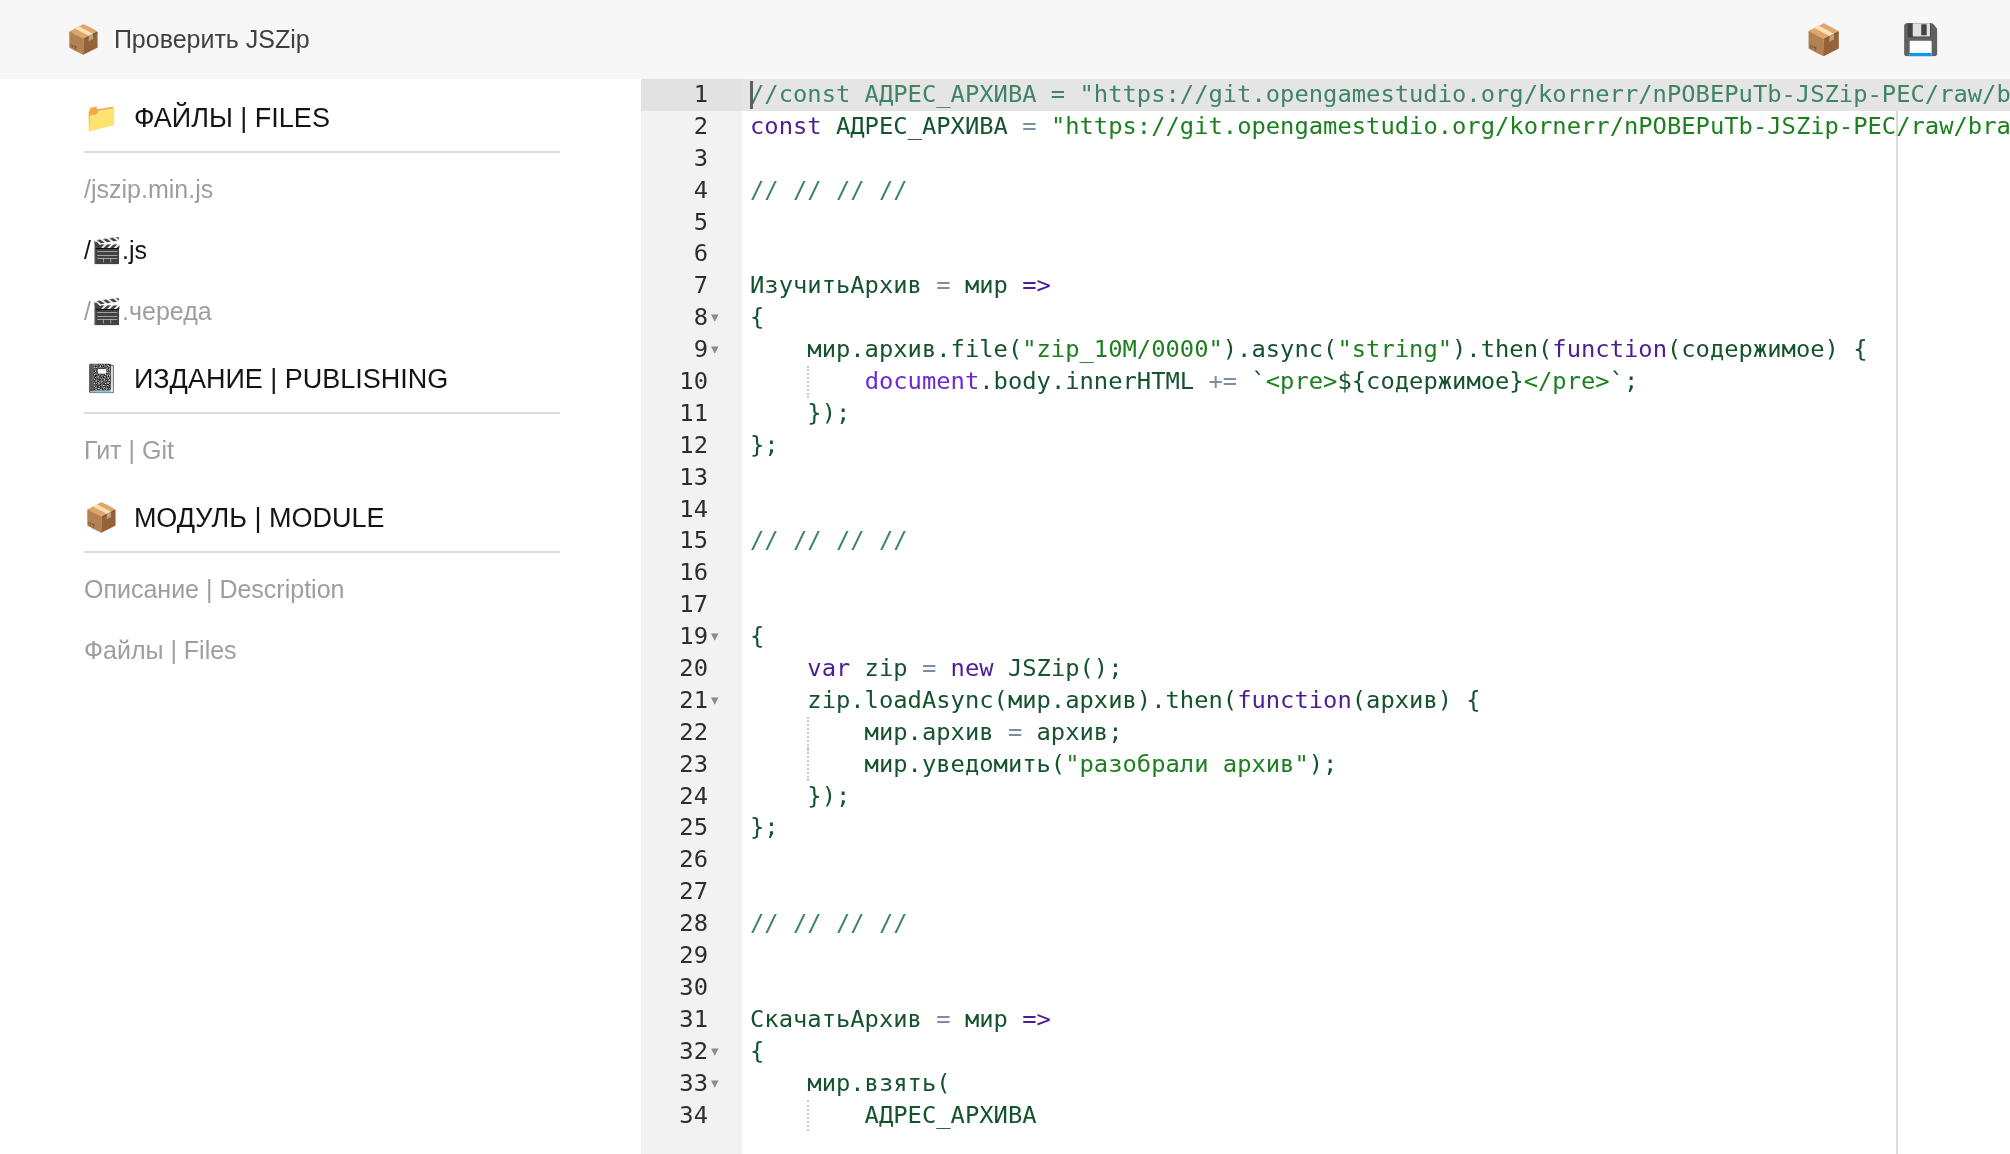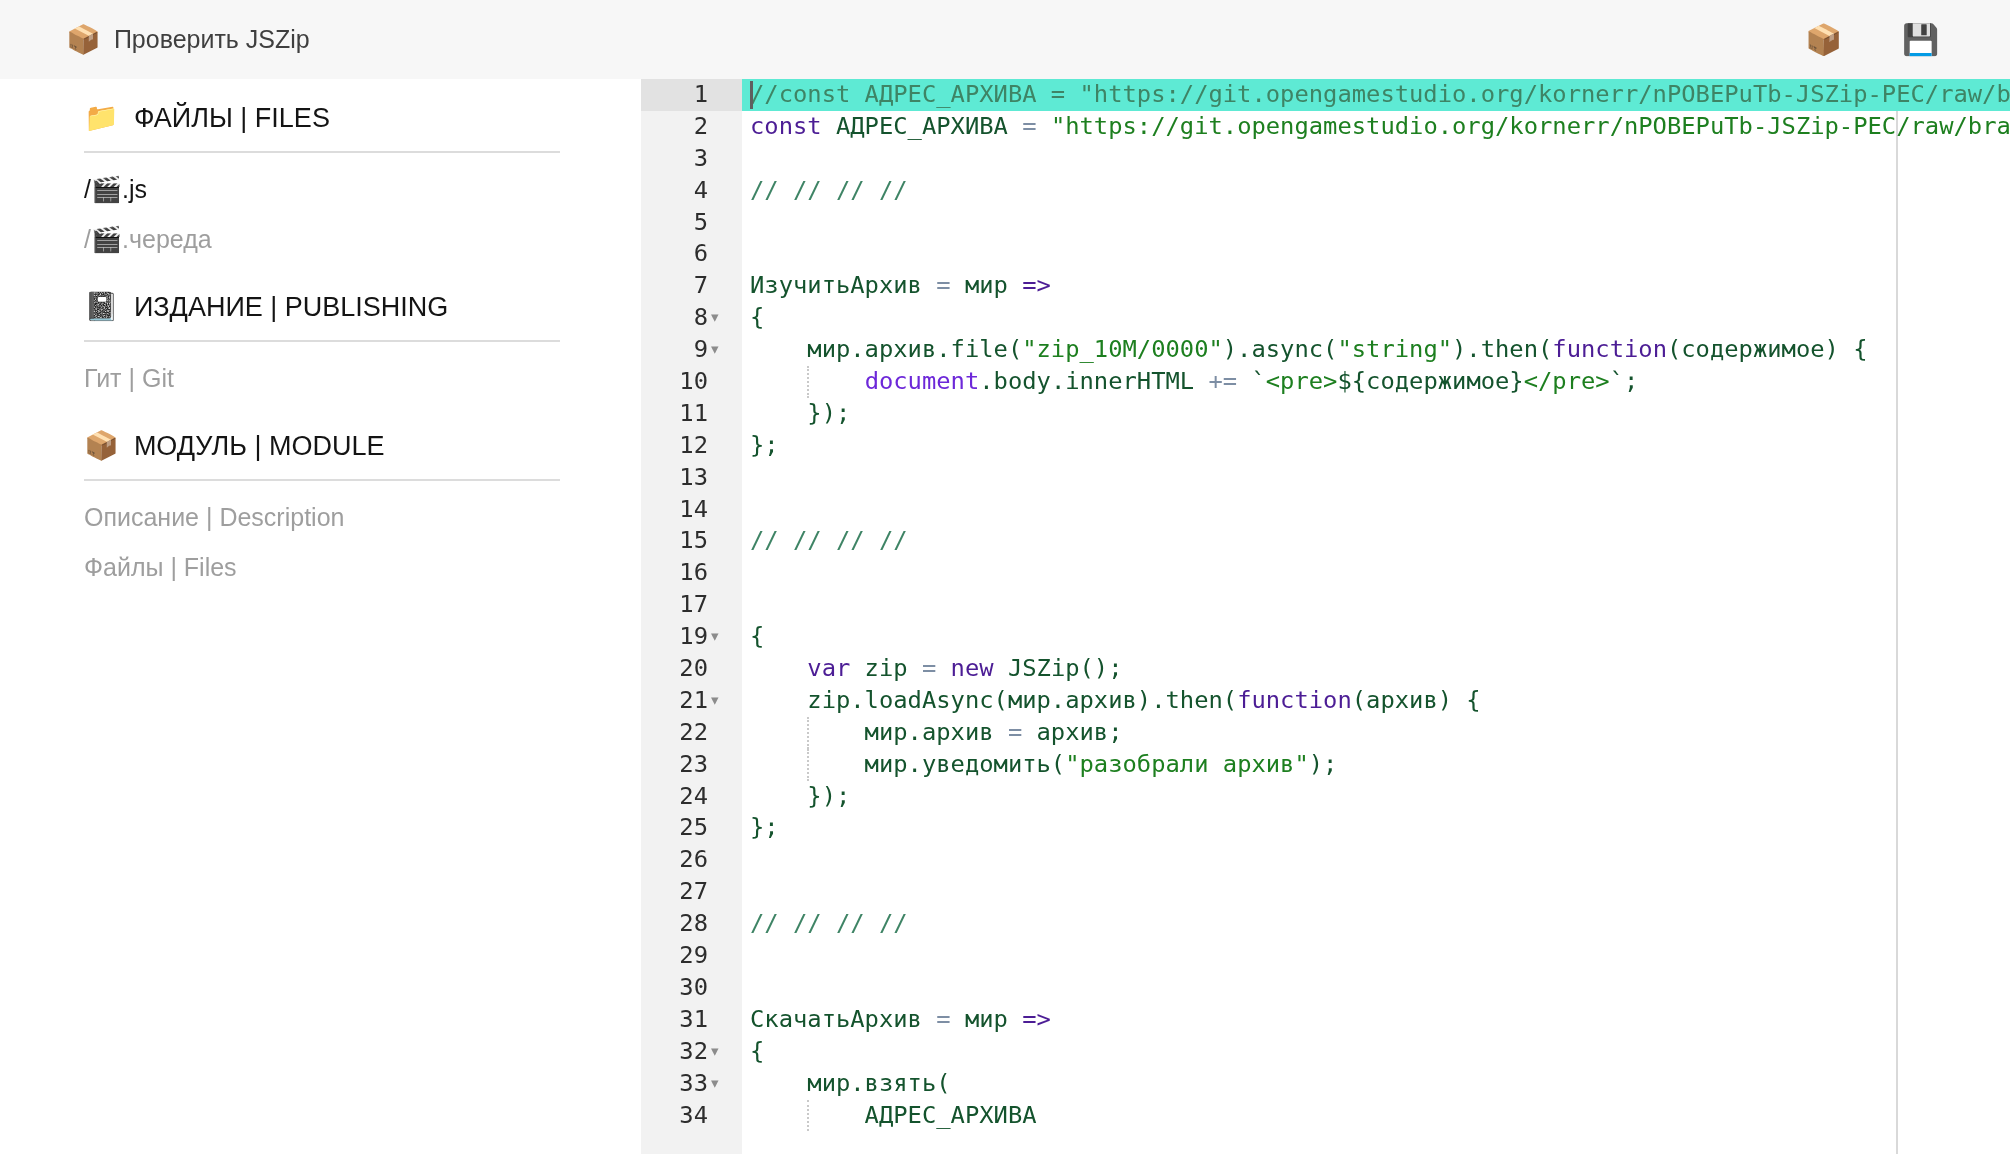--- a/index.html
+++ b/index.html
@@ -45,21 +45,21 @@
   .sec-title .emoji { font-size: 28px; line-height: 1; }
   .sec-title { margin-top: 33px; }
   .sidebar > .sec-title:first-child { margin-top: 0; }
   .divider {
     width: 476px; height: 0;
     border-top: 2px solid #dcdcdc;
     margin: 14px 0 0 0;
   }
   .sb-item {
     font-size: 25px; height: 32px; line-height: 32px;
-    color: #9e9e9e; margin-top: 18px; cursor: pointer;
+    color: #9e9e9e; margin-top: 29px; cursor: pointer;
     white-space: nowrap;
   }
   .divider + .sb-item { margin-top: 20px; }
   .sb-item.active { color: #141414; }
 
   
   .editor {
     position: absolute; left: 641px; top: 79px; right: 0; bottom: 0;
     font-family: "DejaVu Sans Mono", monospace;
     font-size: 23.8px; line-height: 31.9px;
@@ -89,21 +89,21 @@
     font-family: "DejaVu Sans", sans-serif;
     cursor: pointer;
   }
   .lc {
     position: relative; flex: 1 1 auto;
     padding-left: 8px;
     white-space: pre; overflow: hidden;
     color: #141414;
   }
   .row.active .ln { background: #e2e2e2; }
-  .row.active .lc { background: #5eead4; }
+  .row.active .lc { background: #e5e5e5; }
   .guide {
     position: absolute; top: 0; bottom: 0;
     left: calc(8px + 4ch);
     width: 0; border-left: 2px dotted #c9c9c9;
   }
   .cursor {
     position: absolute; left: 8px; top: 2px;
     width: 3px; height: 28px; background: #5f5f5f;
   }
   
@@ -129,20 +129,21 @@
         <span class="action">💾</span>
       </div>
   </div>
 
   <div class="sidebar">
       <div class="sec-title">
         <span class="emoji">📁</span>
         <span>ФАЙЛЫ | FILES</span>
       </div>
       <div class="divider"></div>
+      <div class="sb-item">/jszip.min.js</div>
       <div class="sb-item active">/🎬.js</div>
       <div class="sb-item">/🎬.череда</div>
       <div class="sec-title">
         <span class="emoji">📓</span>
         <span>ИЗДАНИЕ | PUBLISHING</span>
       </div>
       <div class="divider"></div>
       <div class="sb-item">Гит | Git</div>
       <div class="sec-title">
         <span class="emoji">📦</span>

